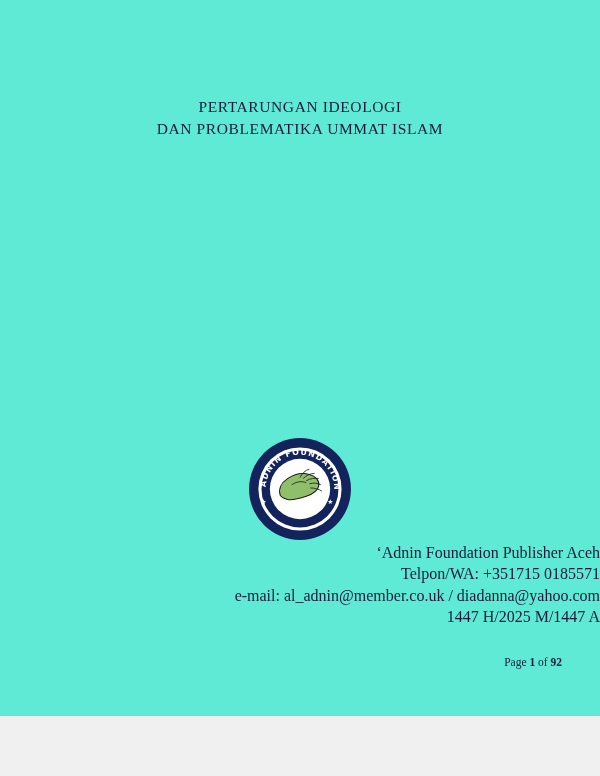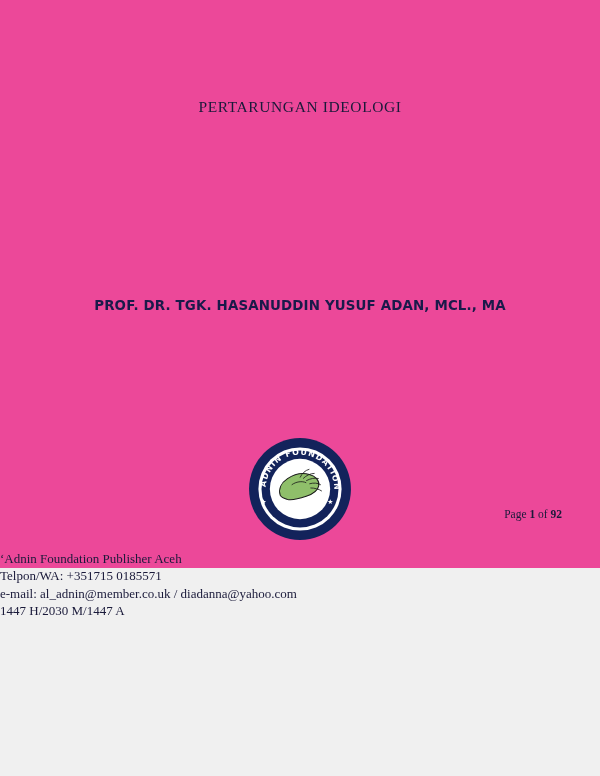--- a/index.html
+++ b/index.html
@@ -9,22 +9,22 @@
   }
   body {
     width: 600px;
     height: 776px;
     overflow: hidden;
     font-family: "Liberation Serif", serif;
   }
   .page {
     position: relative;
     width: 600px;
-    height: 568px;
-    background: #ec4899;
+    height: 716px;
+    background: #5eead4;
     box-sizing: border-box;
   }
   .title-block {
     position: absolute;
     top: 96px;
     left: 0;
     width: 600px;
     text-align: center;
     font-family: "Liberation Serif", serif;
     font-size: 15.5px;
@@ -58,26 +58,25 @@
   .logo {
     width: 104px;
     height: 104px;
     display: block;
   }
   .publisher-block {
     position: absolute;
     top: 542px;
     left: 0;
     width: 600px;
-    text-align: left;
+    text-align: right;
     font-family: "Liberation Serif", serif;
-    font-size: 13px;
+    font-size: 16px;
     color: #1a1a3a;
     line-height: 1.33;
-    margin-top: 8px;
   }
   .publisher-line {
     display: block;
   }
   .footer {
     position: absolute;
     bottom: 48px;
     right: 38px;
     font-family: "Liberation Serif", serif;
     font-size: 11.5px;
@@ -88,23 +87,23 @@
     font-weight: bold;
   }
 </style>
 </head>
 <body>
 
 <div class="page">
 
   <div class="title-block">
     <span class="title-line">PERTARUNGAN IDEOLOGI</span>
+    <span class="title-line">DAN PROBLEMATIKA UMMAT ISLAM</span>
   </div>
 
-  <div class="author-block">PROF. DR. TGK. HASANUDDIN YUSUF ADAN, MCL., MA</div>
 
   <div class="logo-wrap">
     <svg class="logo" viewBox="0 0 200 200">
       <circle cx="100" cy="100" r="98" fill="#13235b"></circle>
       <circle cx="100" cy="100" r="80" fill="#ffffff"></circle>
       <circle cx="100" cy="100" r="74" fill="#13235b"></circle>
       <circle cx="100" cy="100" r="58" fill="#ffffff"></circle>
 
       <path d="M62 112 C58 100 64 88 76 80 C88 72 104 68 118 72 C130 75 138 84 136 94 C134 104 124 110 112 114 C100 118 86 122 76 120 C68 118 64 116 62 112 Z" fill="#8fbf6a" stroke="#1a1a1a" stroke-width="2"></path>
       <path d="M84 92 C92 86 104 84 112 88" fill="none" stroke="#1a1a1a" stroke-width="1.6"></path>
@@ -126,21 +125,21 @@
       </text>
       <text x="24" y="128" font-family="DejaVu Sans, sans-serif" font-size="13" fill="#ffffff">★</text>
       <text x="164" y="128" font-family="DejaVu Sans, sans-serif" font-size="13" fill="#ffffff" text-anchor="end">★</text>
     </svg>
   </div>
 
   <div class="publisher-block">
     <span class="publisher-line">‘Adnin Foundation Publisher Aceh</span>
     <span class="publisher-line">Telpon/WA: +351715 0185571</span>
     <span class="publisher-line">e-mail: al_adnin@member.co.uk / diadanna@yahoo.com</span>
-    <span class="publisher-line">1447 H/2030 M/1447 A</span>
+    <span class="publisher-line">1447 H/2025 M/1447 A</span>
   </div>
 
   <div class="footer">
     <span>Page</span>
     <b>1</b>
     <span>of</span>
     <b>92</b>
   </div>
 
 </div>

